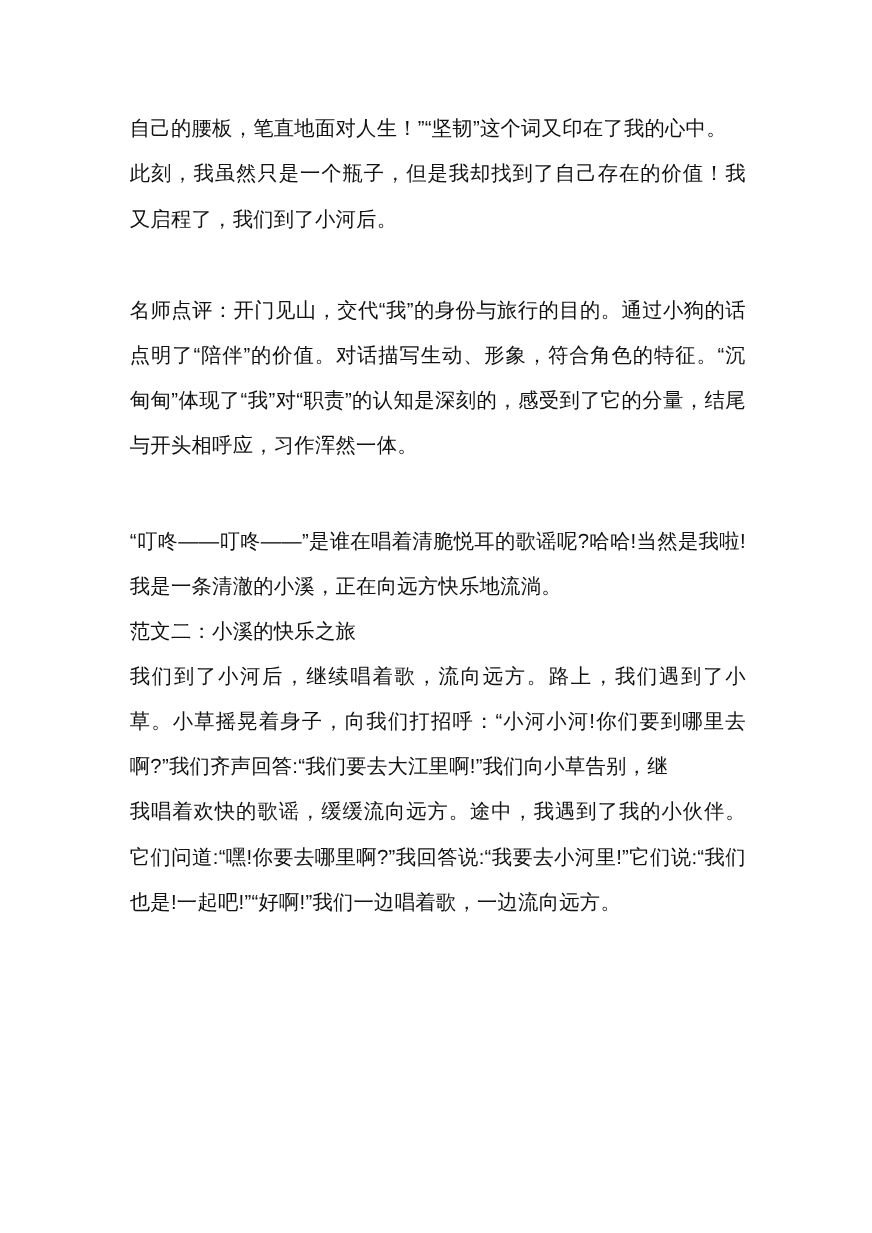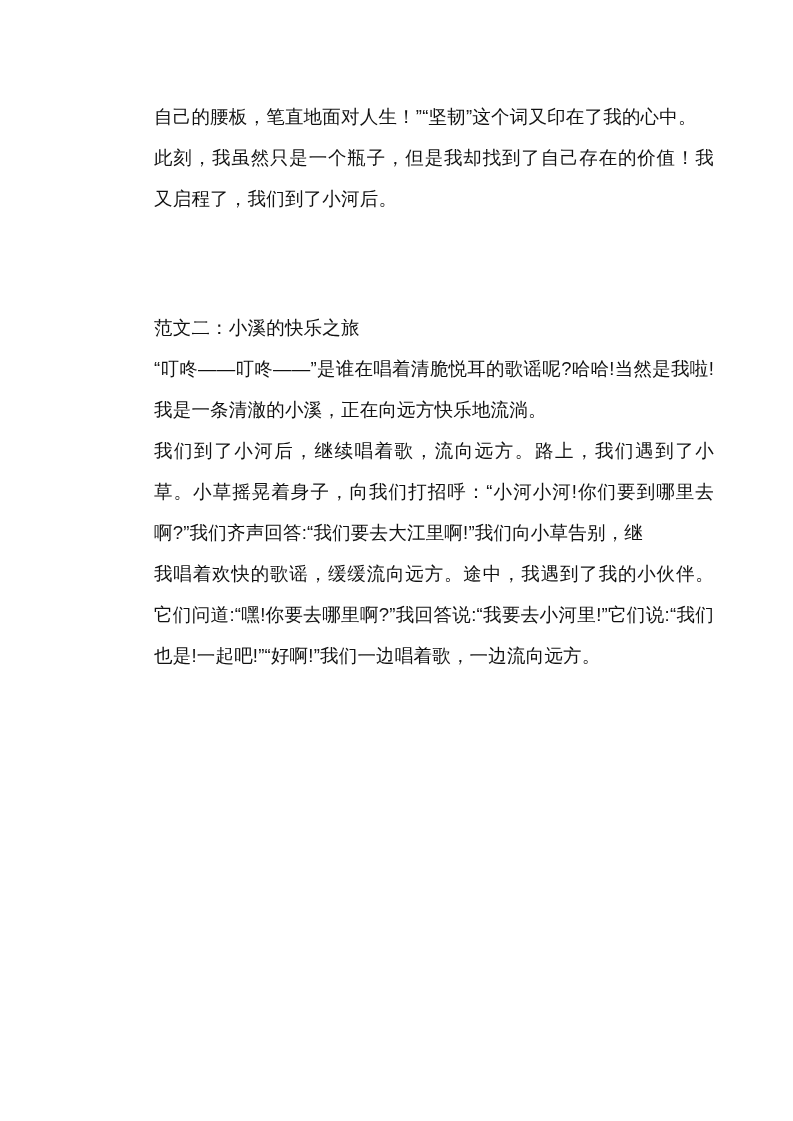--- a/index.html
+++ b/index.html
@@ -17,21 +17,20 @@
   .page {
     position: relative;
     width: 793px;
     height: 1121px;
     background: #ffffff;
     box-sizing: border-box;
     padding: 96px 118px 0 118px;
   }
   .doc-body {
     width: 560px;
-    margin-left: 36px;
   }
   .para {
     font-size: 18.5px;
     line-height: 41px;
     letter-spacing: 0.2px;
     margin: 0;
     text-align: justify;
     text-justify: inter-character;
     word-break: break-all;
     color: #111111;
@@ -47,26 +46,27 @@
 
 <div class="page">
   <div class="doc-body">
 
     <p class="para">自己的腰板，笔直地面对人生！”“坚韧”这个词又印在了我的心中。</p>
 
     <p class="para">此刻，我虽然只是一个瓶子，但是我却找到了自己存在的价值！我又启程了，我们到了小河后。</p>
 
     <div class="spacer-md"></div>
 
+    <p class="para">名师点评：开门见山，交代“我”的身份与旅行的目的。通过小狗的话点明了“陪伴”的价值。对话描写生动、形象，符合角色的特征。“沉甸甸”体现了“我”对“职责”的认知是深刻的，感受到了它的分量，结尾与开头相呼应，习作浑然一体。</p>
 
     <div class="spacer-lg"></div>
 
+    <p class="para">“叮咚——叮咚——”是谁在唱着清脆悦耳的歌谣呢?哈哈!当然是我啦!我是一条清澈的小溪，正在向远方快乐地流淌。</p>
+
     <p class="para heading">范文二：小溪的快乐之旅</p>
-
-    <p class="para">“叮咚——叮咚——”是谁在唱着清脆悦耳的歌谣呢?哈哈!当然是我啦!我是一条清澈的小溪，正在向远方快乐地流淌。</p>
 
 
     <p class="para">我们到了小河后，继续唱着歌，流向远方。路上，我们遇到了小草。小草摇晃着身子，向我们打招呼：“小河小河!你们要到哪里去啊?”我们齐声回答:“我们要去大江里啊!”我们向小草告别，继</p>
 
     <p class="para">我唱着欢快的歌谣，缓缓流向远方。途中，我遇到了我的小伙伴。它们问道:“嘿!你要去哪里啊?”我回答说:“我要去小河里!”它们说:“我们也是!一起吧!”“好啊!”我们一边唱着歌，一边流向远方。</p>
 
   </div>
 </div>
 
 </body></html>

